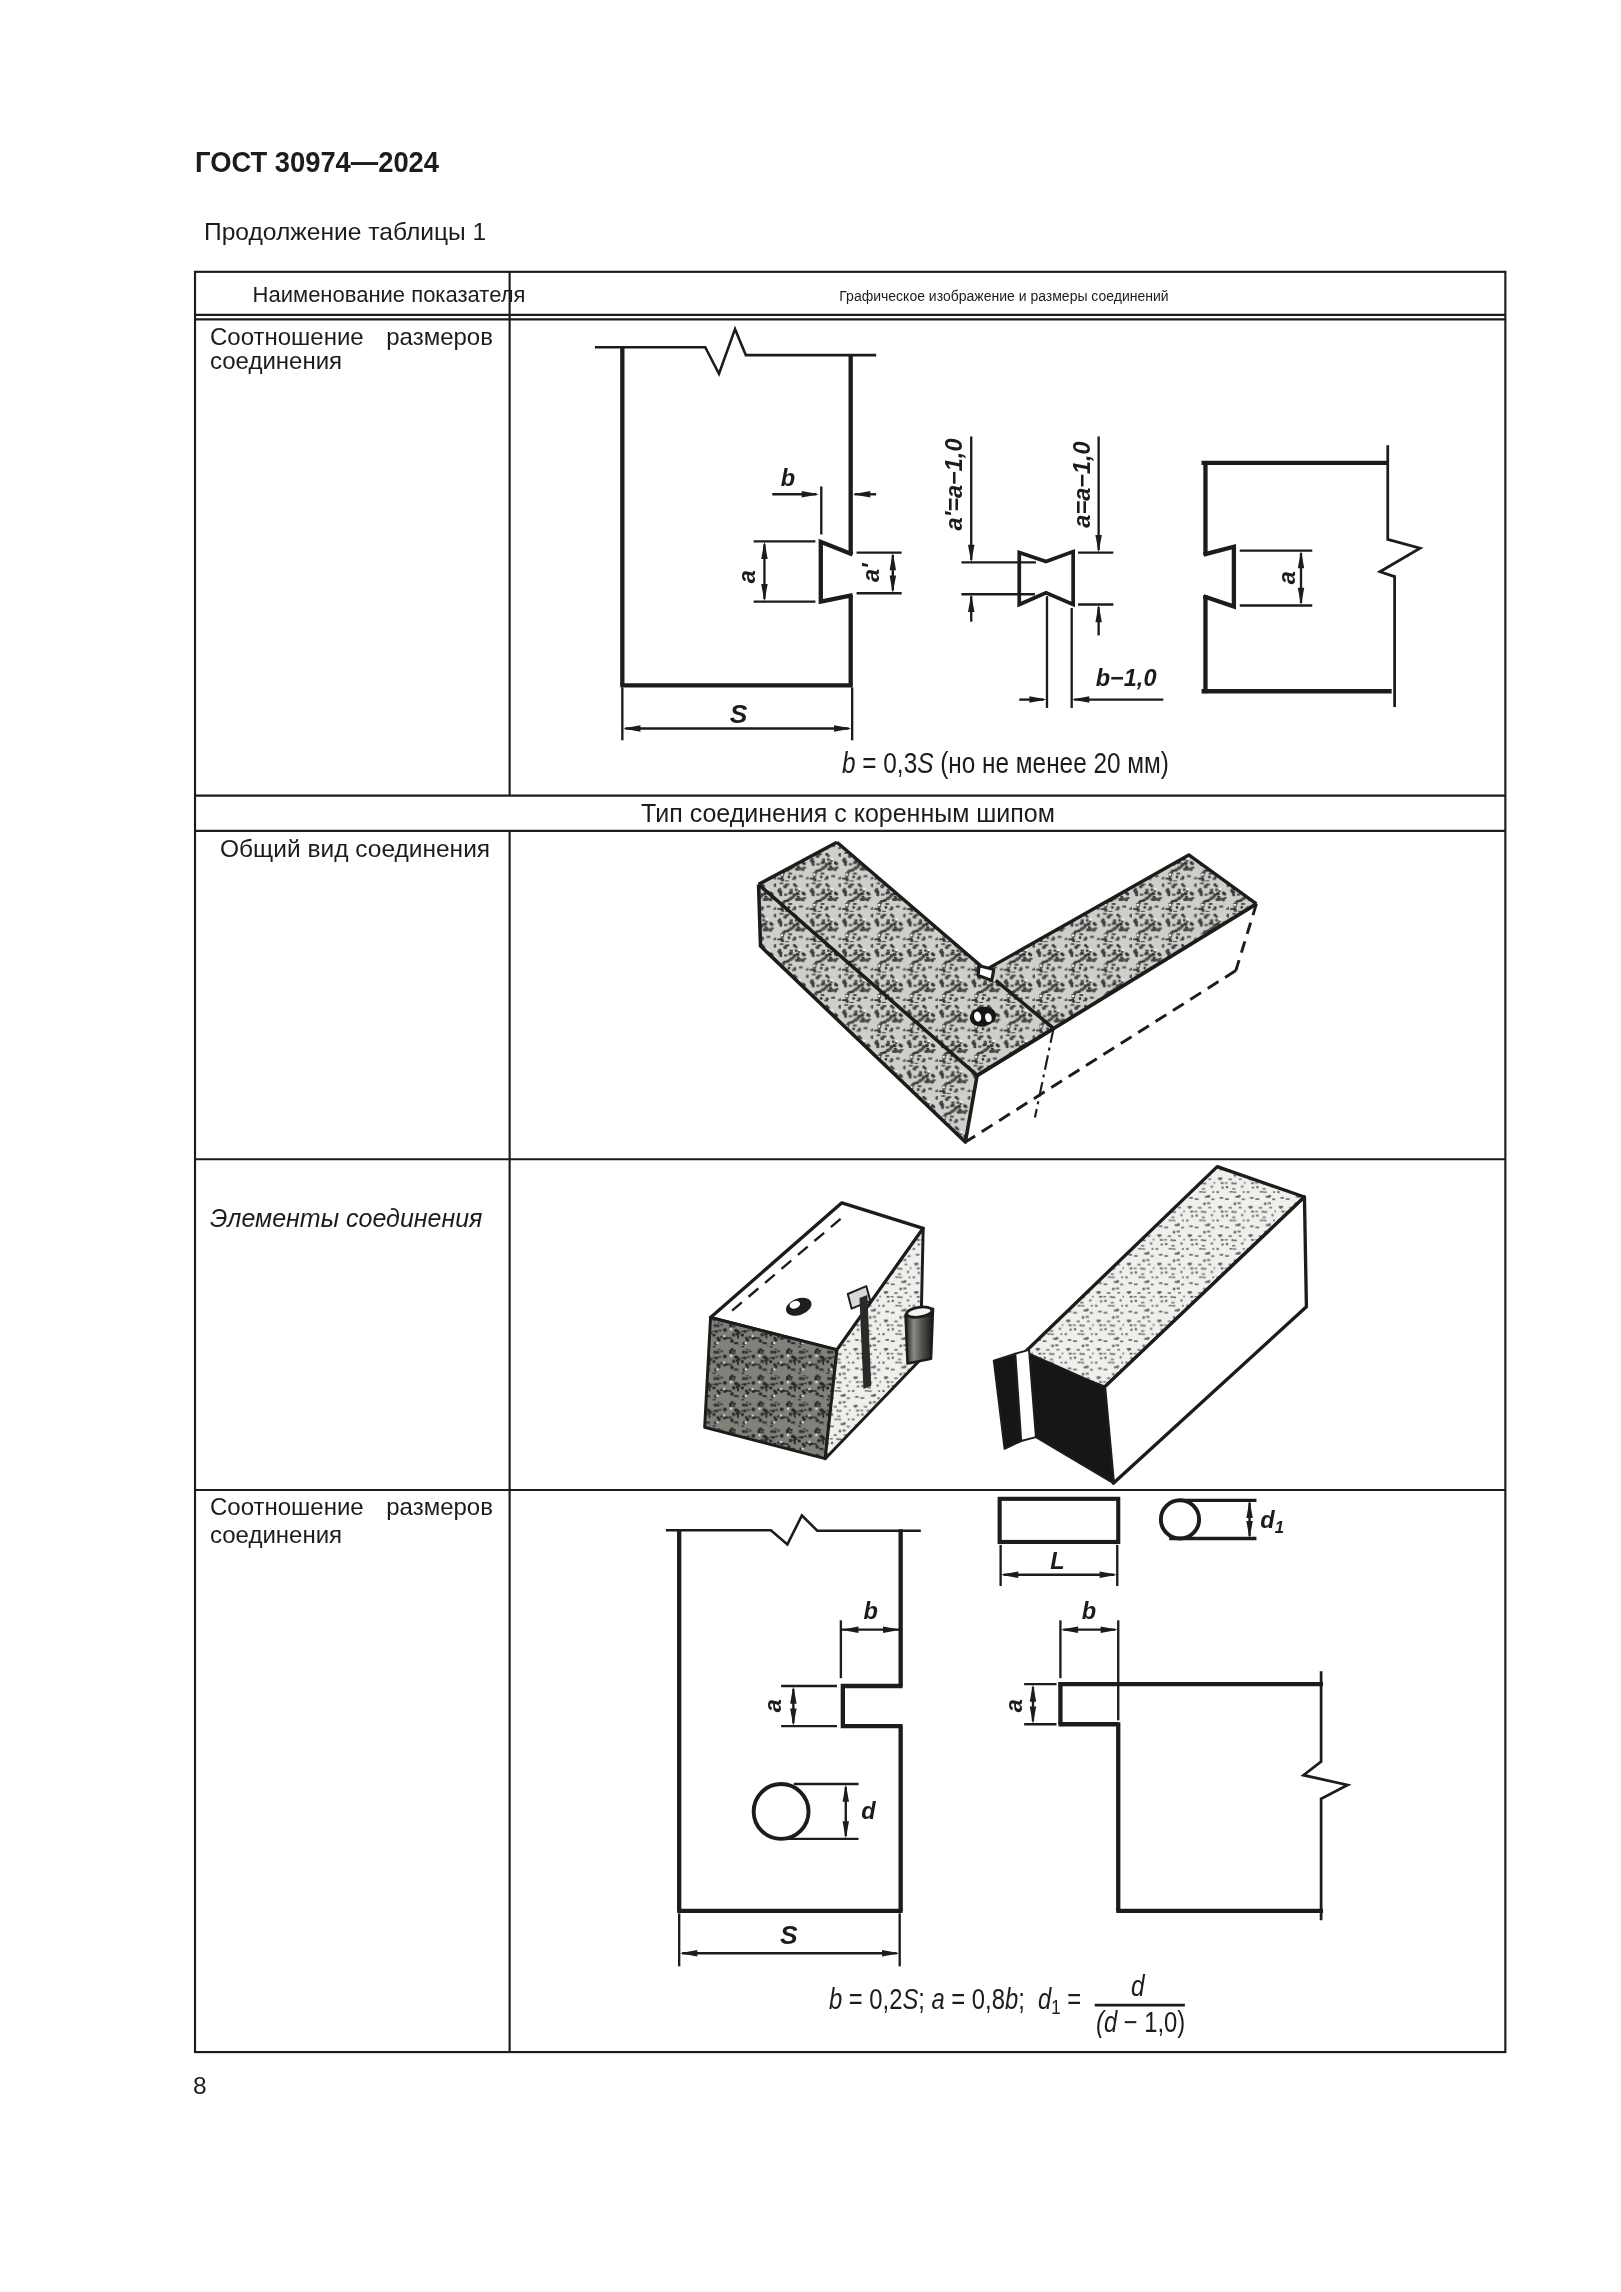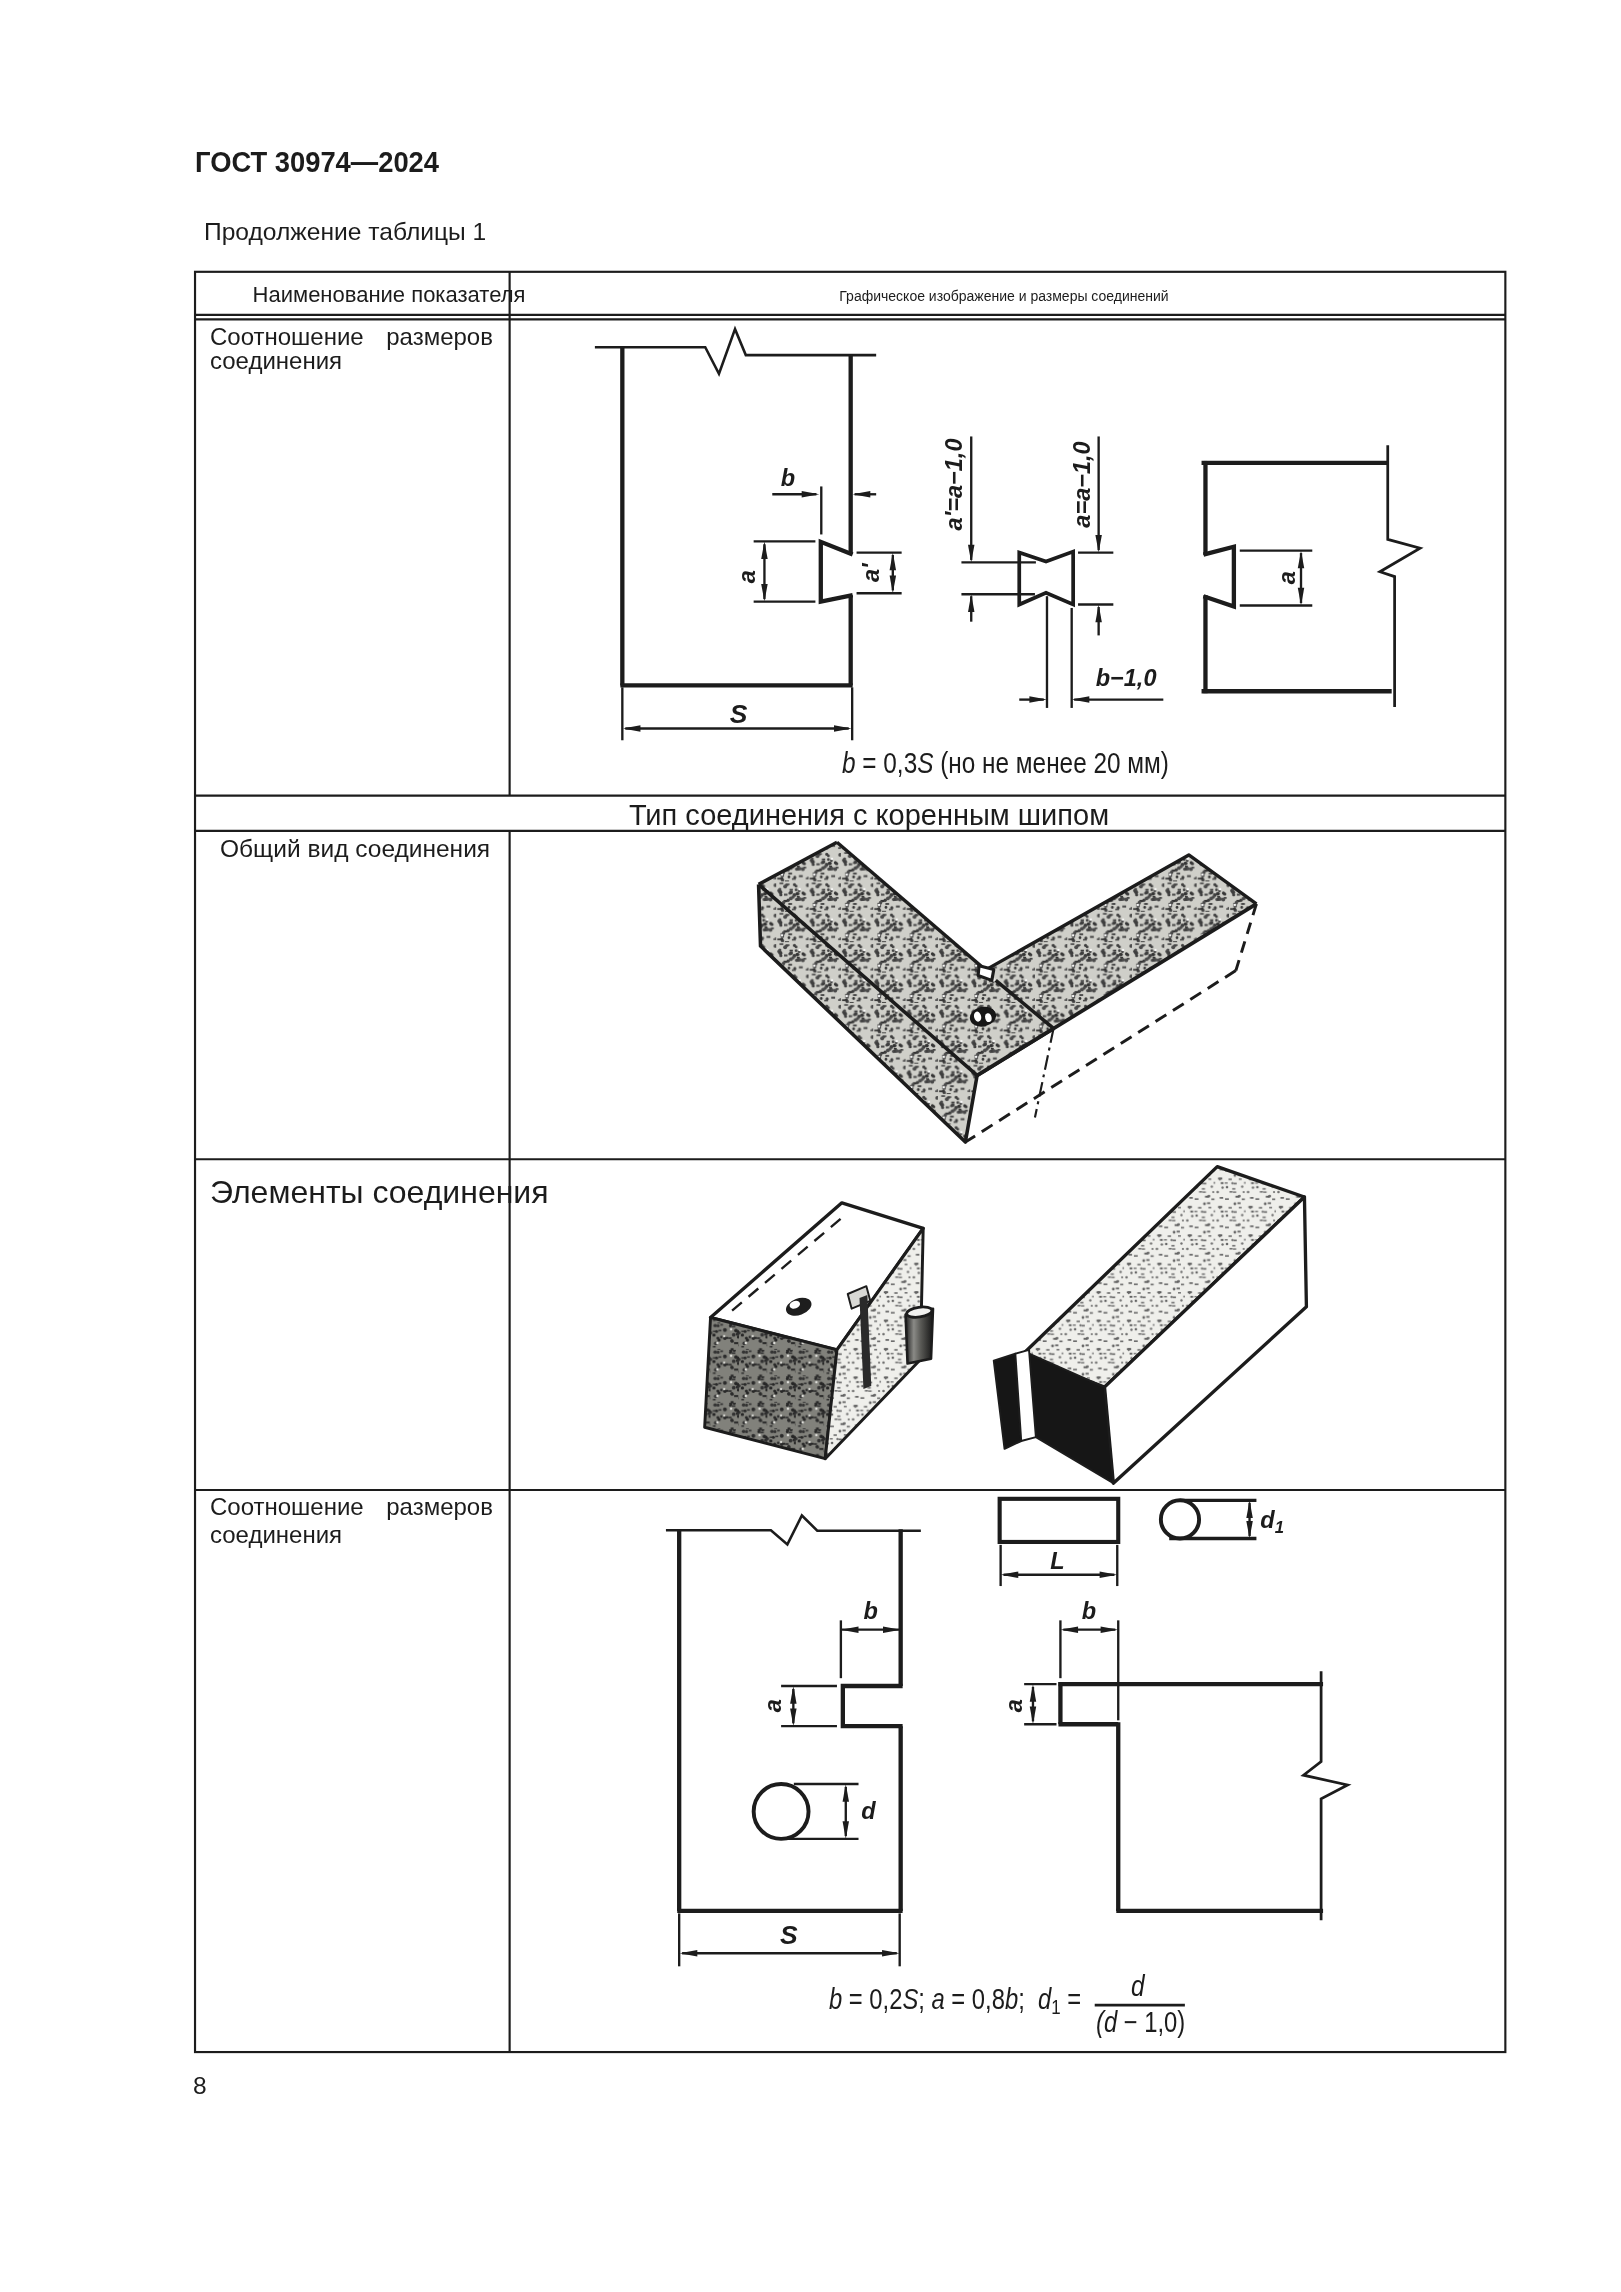--- a/index.html
+++ b/index.html
@@ -14,25 +14,25 @@
 
 <div class="t" style="left:195px;top:148px;font-size:29px;font-weight:bold;transform:scaleX(0.943);transform-origin:0 0;">ГОСТ 30974—2024</div>
 <div class="t" style="left:204px;top:220px;font-size:24.6px;">Продолжение таблицы 1</div>
 
 <div class="t ctr" style="left:352px;top:284px;font-size:22px;margin-left:37px;">Наименование показателя</div>
 <div class="t ctr" style="left:1004px;top:289px;font-size:14px;">Графическое изображение и размеры соединений</div>
 
 <div class="t" style="left:210px;top:325px;font-size:24px;">Соотношение<span style="display:inline-block;width:22.5px;"></span>размеров</div>
 <div class="t" style="left:210px;top:349px;font-size:24px;">соединения</div>
 
-<div class="t ctr" style="left:848px;top:801px;font-size:29px;margin-left:21px;">Тип соединения с коренным шипом</div>
+<div class="t ctr" style="left:848px;top:801px;font-size:25px;">Тип соединения с коренным шипом</div>
 
 <div class="t" style="left:220px;top:837px;font-size:24.5px;">Общий вид соединения</div>
 
-<div class="t" style="left:210px;top:1176px;font-size:32px;">Элементы соединения</div>
+<div class="t" style="left:210px;top:1206px;font-size:25px;font-style:italic;">Элементы соединения</div>
 
 <div class="t" style="left:210px;top:1495px;font-size:24px;">Соотношение<span style="display:inline-block;width:22.5px;"></span>размеров</div>
 <div class="t" style="left:210px;top:1523px;font-size:24px;">соединения</div>
 
 <div class="t" style="left:842px;top:749px;font-size:29px;transform:scaleX(0.84);transform-origin:0 0;"><i>b</i> = 0,3<i>S</i> (но не менее 20 мм)</div>
 
 <div class="t" style="left:829px;top:1985px;font-size:29px;transform:scaleX(0.82);transform-origin:0 0;"><i>b</i> = 0,2<i>S</i>; <i>a</i> = 0,8<i>b</i>;&nbsp; <i>d</i><span style="font-size:20.6px;vertical-align:-4.9px;">1</span> =</div>
 <div class="t" style="left:1131px;top:1972px;font-size:29px;font-style:italic;transform:scaleX(0.84);transform-origin:0 0;">d</div>
 <div class="t" style="left:1096px;top:2008px;font-size:29px;transform:scaleX(0.82);transform-origin:0 0;"><i>(d </i>− 1,0)</div>
 

